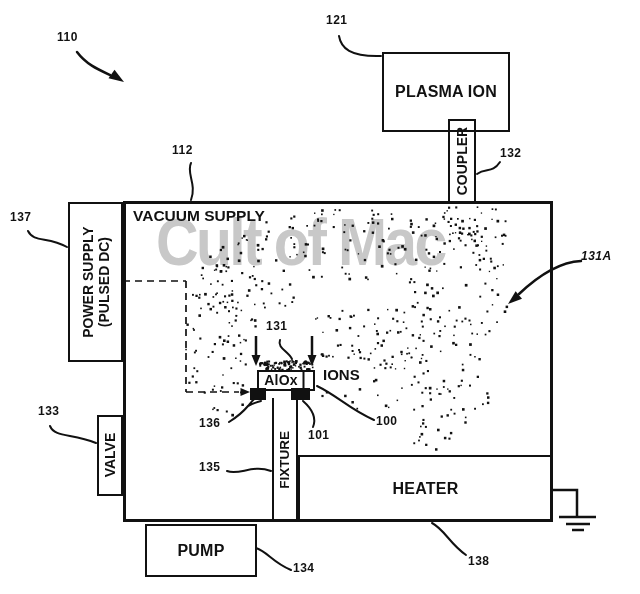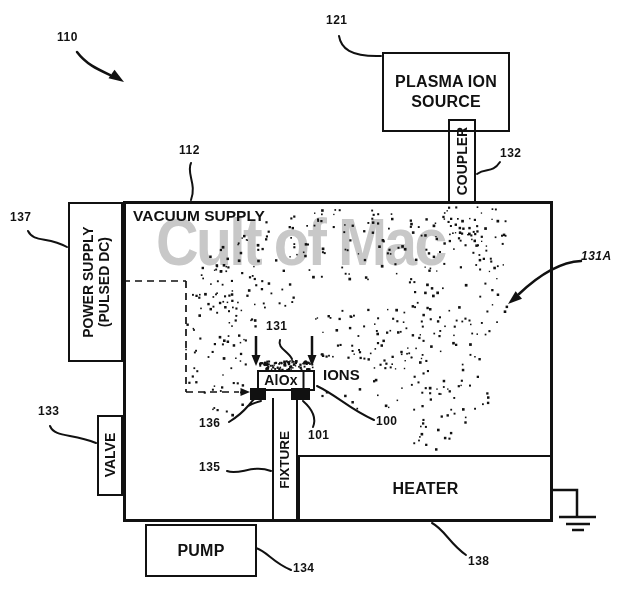--- a/index.html
+++ b/index.html
@@ -27,21 +27,20 @@
 <div id="stage">
 
   <div class="wm">Cult of Mac</div>
 
   <div class="box" style="left:123px;top:201px;width:430px;height:321px;border-width:3px;"></div>
   <div class="freetext" style="left:133px;top:207px;font-size:15.5px;">VACUUM SUPPLY</div>
 
   <div class="box" style="left:382px;top:52px;width:128px;height:80px;">
     <div class="blabel" style="font-size:16px;">
       <div>PLASMA ION</div>
-      <div>SOURCE</div>
     </div>
   </div>
 
   <div class="box" style="left:448px;top:119px;width:28px;height:84px;">
     <div class="vtext">COUPLER</div>
   </div>
 
   <div class="box" style="left:68px;top:202px;width:55px;height:160px;">
     <div class="vtext">
       <div>POWER SUPPLY</div>
@@ -66,21 +65,21 @@
   </div>
 
   <div class="box" style="left:257px;top:370px;width:58px;height:21px;">
     <div class="blabel" style="font-size:14px;margin-right:10px;">AlOx</div>
   </div>
 
   <div class="freetext" style="left:323px;top:366px;font-size:15px;">IONS</div>
 
   <div class="ref" style="left:57px;top:30px;">110</div>
   <div class="ref" style="left:326px;top:13px;">121</div>
-  <div class="ref" style="left:179px;top:143px;">112</div>
+  <div class="ref" style="left:172px;top:143px;">112</div>
   <div class="ref" style="left:500px;top:146px;">132</div>
   <div class="ref" style="left:10px;top:210px;">137</div>
   <div class="ref" style="left:581px;top:249px;font-style:italic;">131A</div>
   <div class="ref" style="left:266px;top:319px;">131</div>
   <div class="ref" style="left:38px;top:404px;">133</div>
   <div class="ref" style="left:199px;top:416px;">136</div>
   <div class="ref" style="left:199px;top:460px;">135</div>
   <div class="ref" style="left:308px;top:428px;">101</div>
   <div class="ref" style="left:376px;top:414px;">100</div>
   <div class="ref" style="left:293px;top:561px;">134</div>

